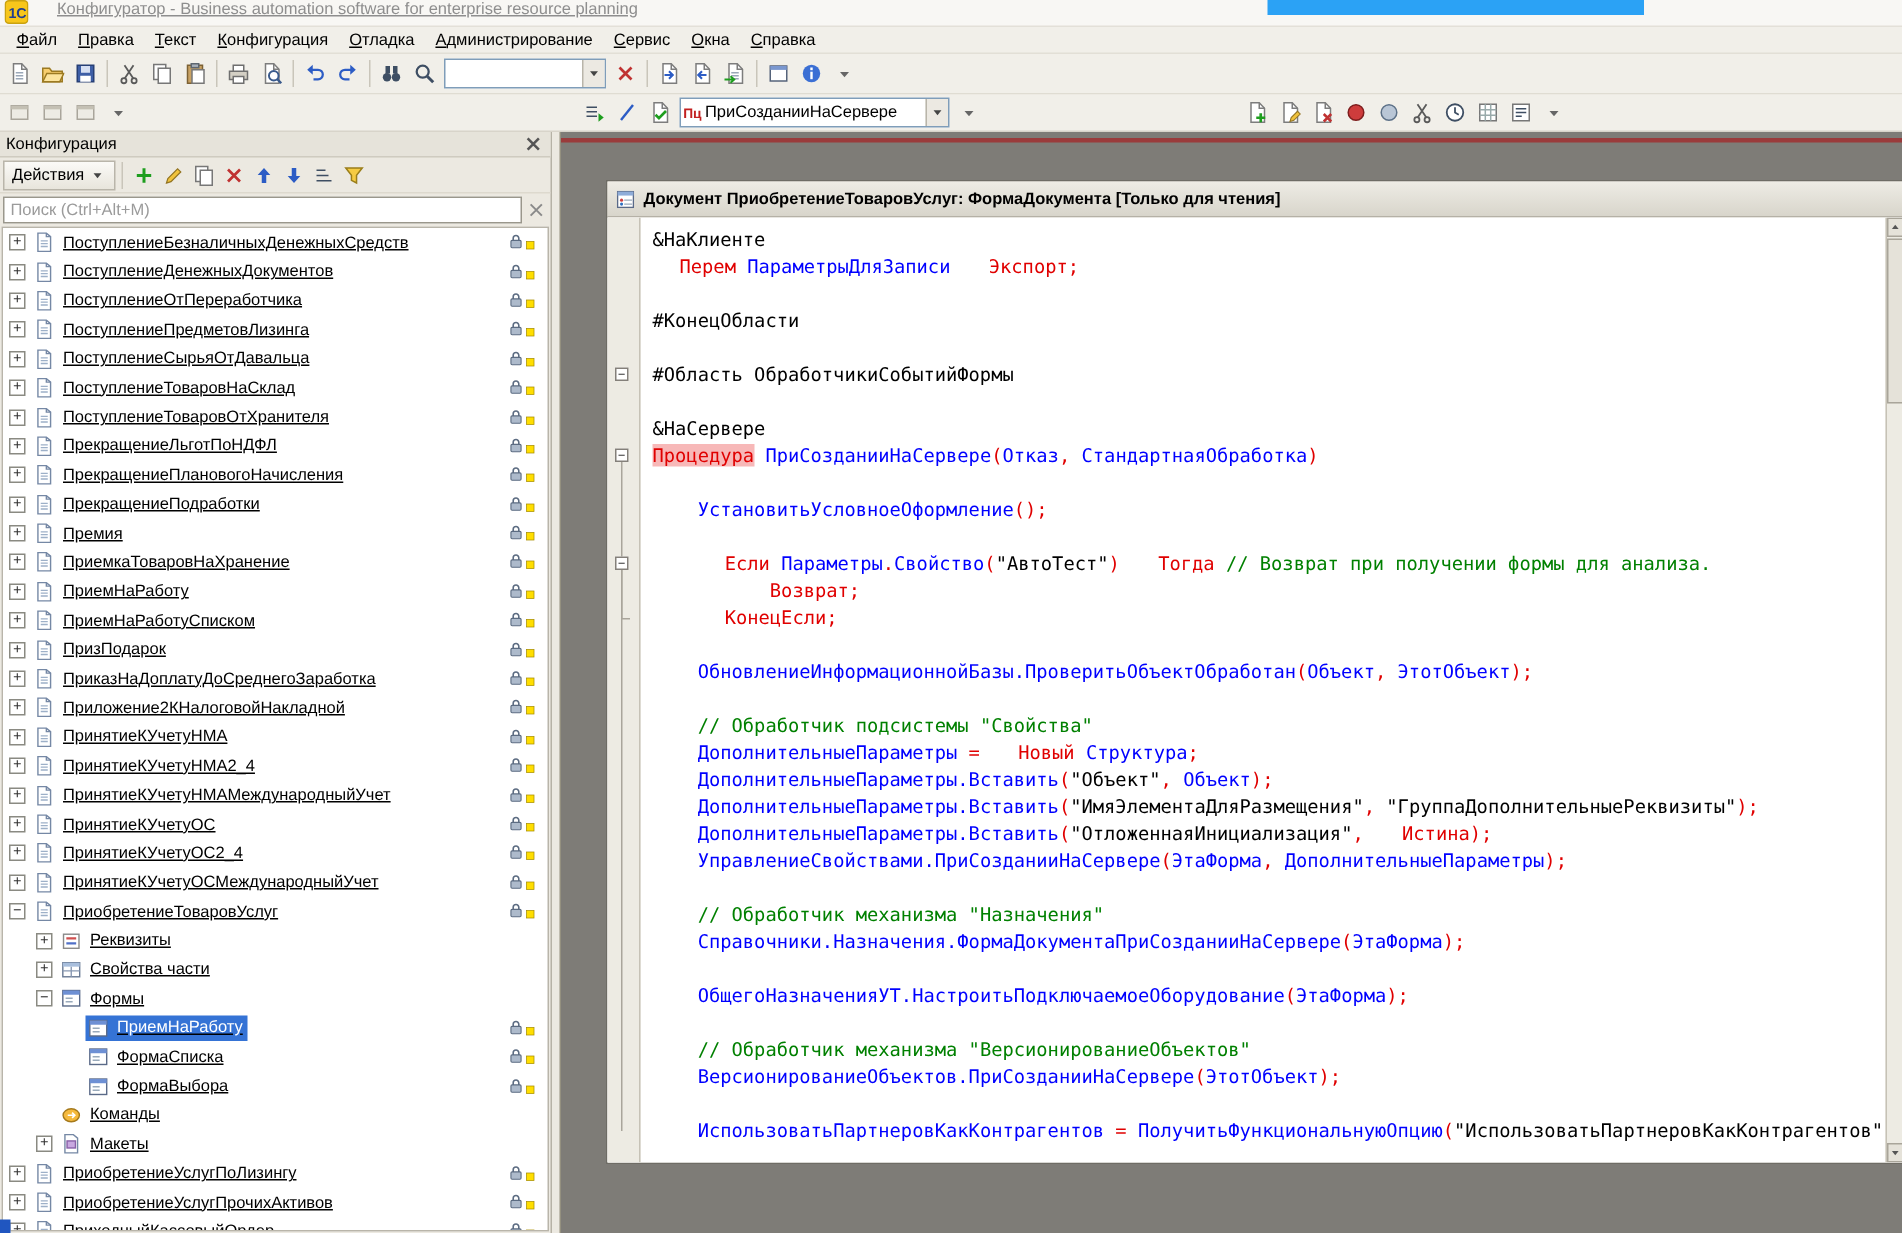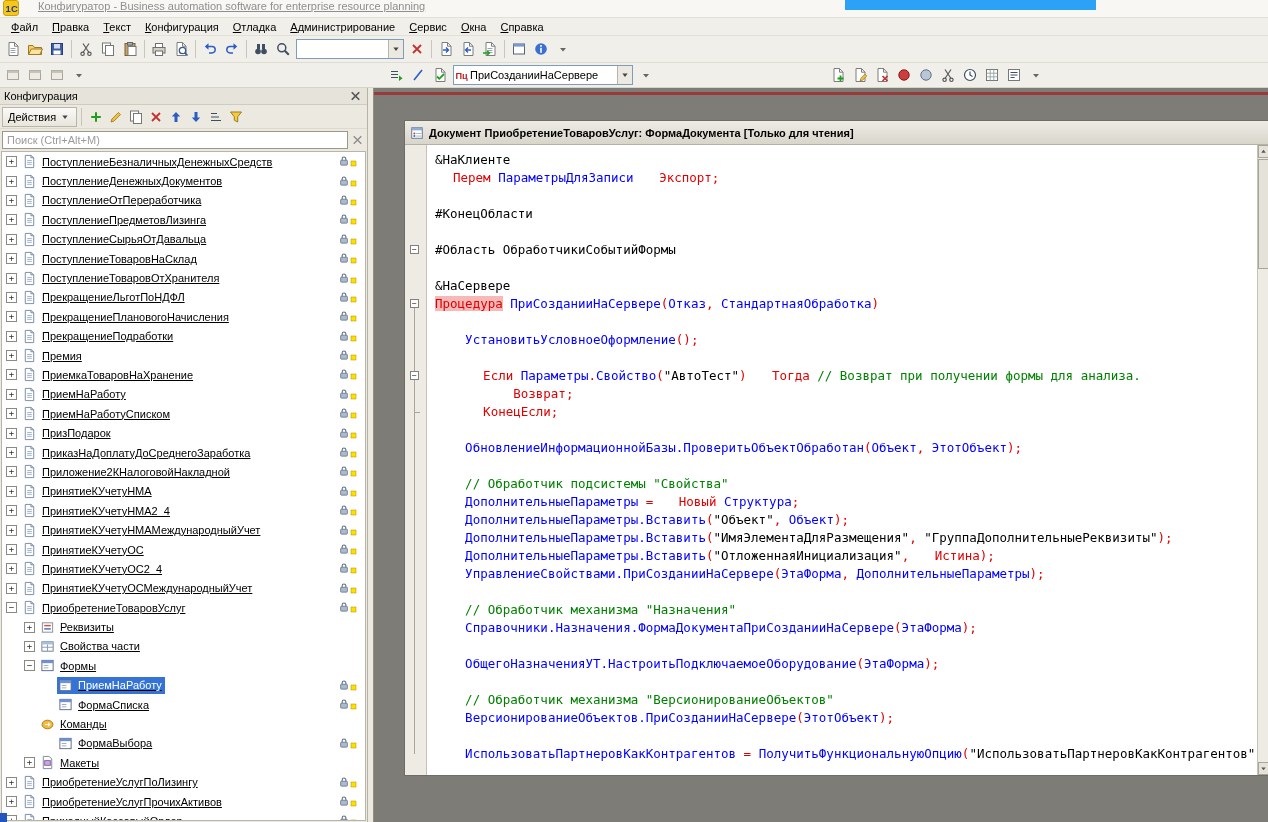--- a/index.html
+++ b/index.html
@@ -1280,32 +1280,20 @@
                   <path d="M5.5 7V5.2a2.5 2.5 0 0 1 5 0V7" fill="none" stroke="#5C6C82" stroke-width="1.4"></path>
                 </svg>
               </span>
               <span class="badge">
                 <svg width="8" height="8" viewBox="0 0 16 16" xmlns="http://www.w3.org/2000/svg">
                   <rect x="2" y="2" width="10" height="10" fill="#FFDE00" stroke="#A88E00"></rect>
                 </svg>
               </span>
             </span>
           </div>
-          <div class="trow" style="padding-left: 22px;">
-            <span class="texp spacer"></span>
-            <span class="thl">
-              <span class="ticon">
-                <svg width="15" height="15" viewBox="0 0 16 16" xmlns="http://www.w3.org/2000/svg">
-                  <ellipse cx="8" cy="8" rx="5.8" ry="4.6" fill="#F5B93C" stroke="#A5791B"></ellipse>
-                  <path d="M5.5 8h5M8.6 6.2 10.5 8l-1.9 1.8" stroke="#fff" stroke-width="1.2" fill="none"></path>
-                </svg>
-              </span>
-              <span class="tlabel">Команды</span>
-            </span>
-          </div>
           <div class="trow" style="padding-left: 40px;">
             <span class="texp spacer"></span>
             <span class="thl">
               <span class="ticon">
                 <svg width="15" height="15" viewBox="0 0 16 16" xmlns="http://www.w3.org/2000/svg">
                   <rect x="2" y="2.5" width="12" height="11" fill="#fff" stroke="#5A6A88"></rect>
                   <rect x="2" y="2.5" width="12" height="3" fill="#6E90D4"></rect>
                   <path d="M4 8h5M4 10.5h5" stroke="#9AB" fill="none"></path>
                 </svg>
               </span>
@@ -1316,20 +1304,32 @@
                 <svg width="12" height="12" viewBox="0 0 16 16" xmlns="http://www.w3.org/2000/svg">
                   <rect x="3.5" y="7" width="9" height="6.5" rx="1" fill="#ADBACB" stroke="#5C6C82"></rect>
                   <path d="M5.5 7V5.2a2.5 2.5 0 0 1 5 0V7" fill="none" stroke="#5C6C82" stroke-width="1.4"></path>
                 </svg>
               </span>
               <span class="badge">
                 <svg width="8" height="8" viewBox="0 0 16 16" xmlns="http://www.w3.org/2000/svg">
                   <rect x="2" y="2" width="10" height="10" fill="#FFDE00" stroke="#A88E00"></rect>
                 </svg>
               </span>
+            </span>
+          </div>
+          <div class="trow" style="padding-left: 22px;">
+            <span class="texp spacer"></span>
+            <span class="thl">
+              <span class="ticon">
+                <svg width="15" height="15" viewBox="0 0 16 16" xmlns="http://www.w3.org/2000/svg">
+                  <ellipse cx="8" cy="8" rx="5.8" ry="4.6" fill="#F5B93C" stroke="#A5791B"></ellipse>
+                  <path d="M5.5 8h5M8.6 6.2 10.5 8l-1.9 1.8" stroke="#fff" stroke-width="1.2" fill="none"></path>
+                </svg>
+              </span>
+              <span class="tlabel">Команды</span>
             </span>
           </div>
           <div class="trow" style="padding-left: 22px;">
             <span class="texp">+</span>
             <span class="thl">
               <span class="ticon">
                 <svg width="15" height="15" viewBox="0 0 16 16" xmlns="http://www.w3.org/2000/svg">
                   <path d="M3.5 1.5h6L12.5 4v10.5h-9z" fill="#fff" stroke="#7588A5"></path>
                   <rect x="5" y="6" width="6" height="5" fill="#C8A8E0" stroke="#8860A8"></rect>
                 </svg>

